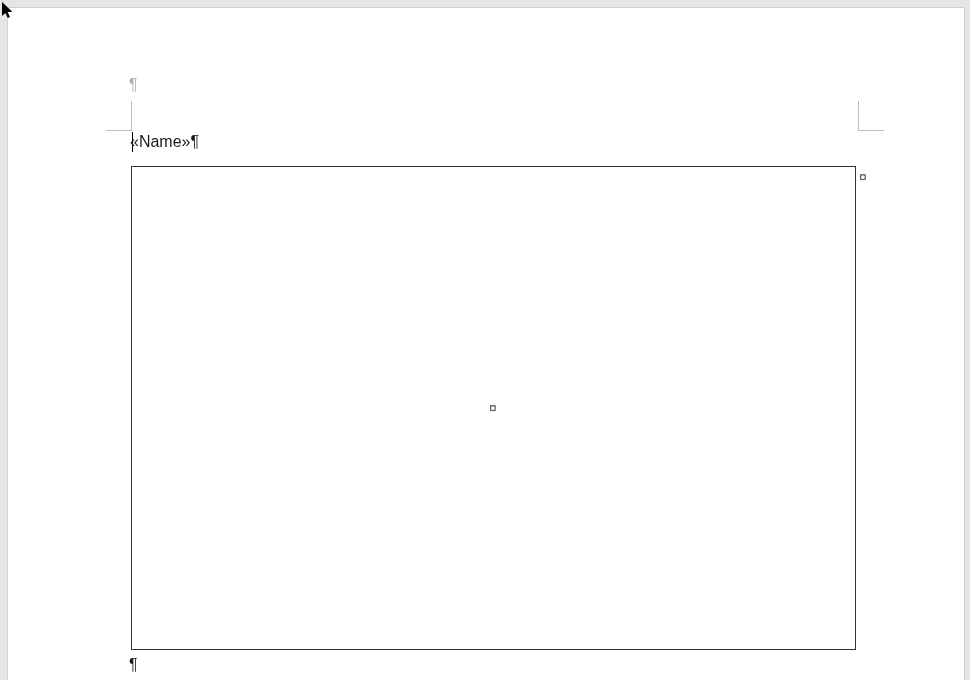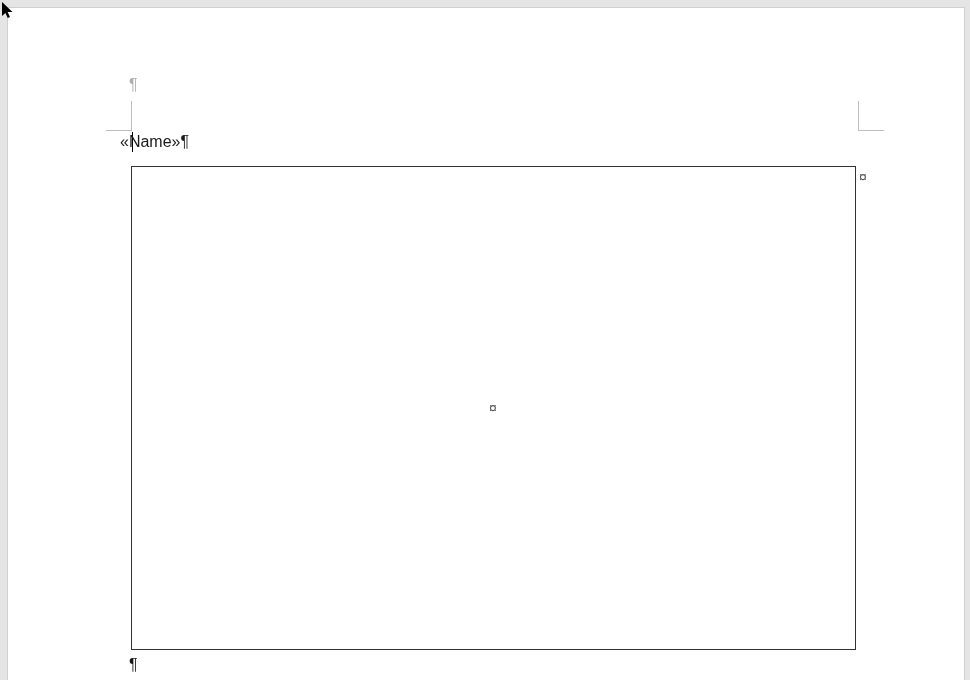--- a/index.html
+++ b/index.html
@@ -50,21 +50,21 @@
     }
     .header-area {
       position: absolute;
       left: 121px;
       top: 68px;
       color: #b0b0b0;
       font-size: 16px;
     }
     .merge-field-line {
       position: absolute;
-      left: 112px;
+      left: 122px;
       top: 125px;
       font-size: 16px;
       color: #1a1a1a;
       white-space: nowrap;
     }
     .text-cursor {
       position: absolute;
       left: 124px;
       top: 124px;
       width: 1px;

